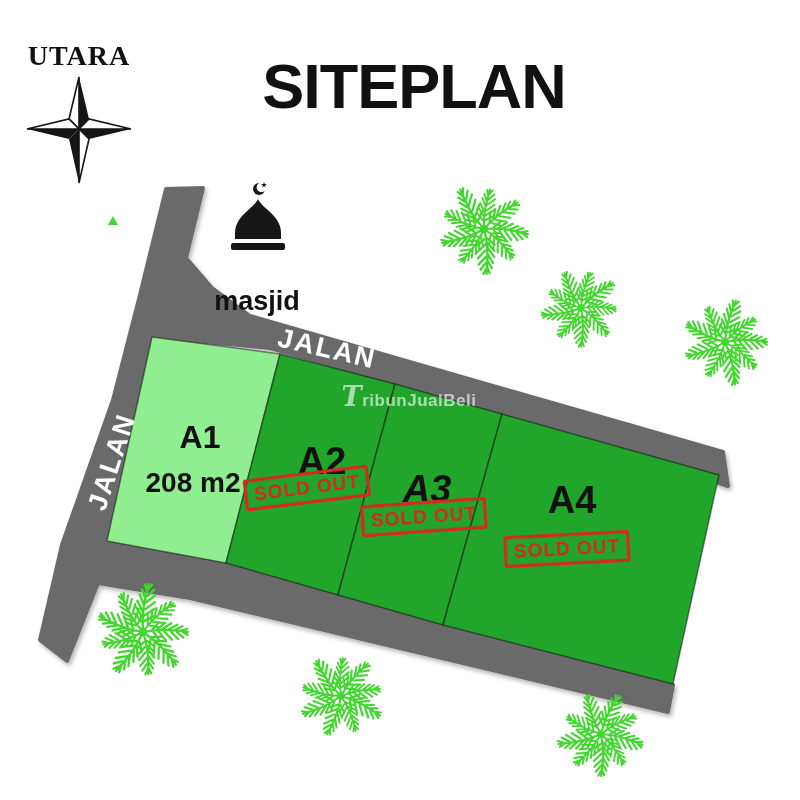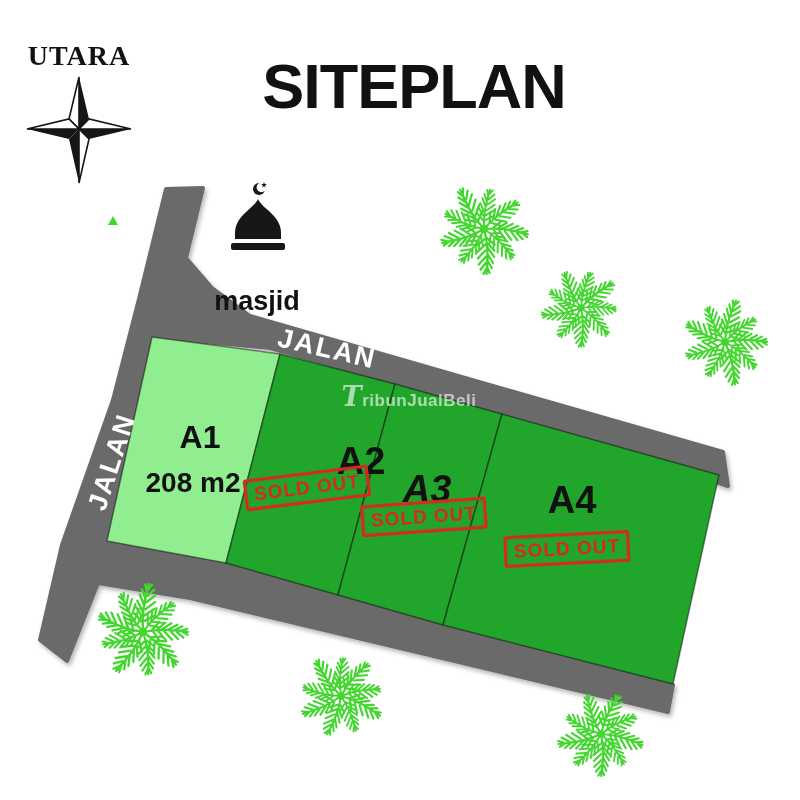--- a/index.html
+++ b/index.html
@@ -106,20 +106,20 @@
 
 <div class="lbl road-label" style="left:327px;top:349px;transform:translate(-50%,-50%) rotate(13deg);">JALAN</div>
 
 <div class="lbl road-label" style="left:112px;top:462px;transform:translate(-50%,-50%) rotate(-72deg);">JALAN</div>
 
 <div class="lbl watermark" style="left:409px;top:396px;">TribunJualBeli</div>
 
 <div class="lbl plot-id a1" style="left:200px;top:437px;">A1</div>
 <div class="lbl plot-area" style="left:193px;top:483px;">208 m2</div>
 
-<div class="lbl plot-id" style="left:322px;top:461px;margin-left:39px;">A2</div>
+<div class="lbl plot-id" style="left:322px;top:461px;">A2</div>
 <div class="stamp" style="left:307px;top:488px;--r:-7deg;">SOLD OUT</div>
 
 <div class="lbl plot-id" style="left:427px;top:489px;font-style:italic;">A3</div>
 <div class="stamp" style="left:424px;top:517px;--r:-4deg;">SOLD OUT</div>
 
 <div class="lbl plot-id" style="left:572px;top:500px;">A4</div>
 <div class="stamp" style="left:567px;top:549px;--r:-3deg;">SOLD OUT</div>
 
 </body></html>

